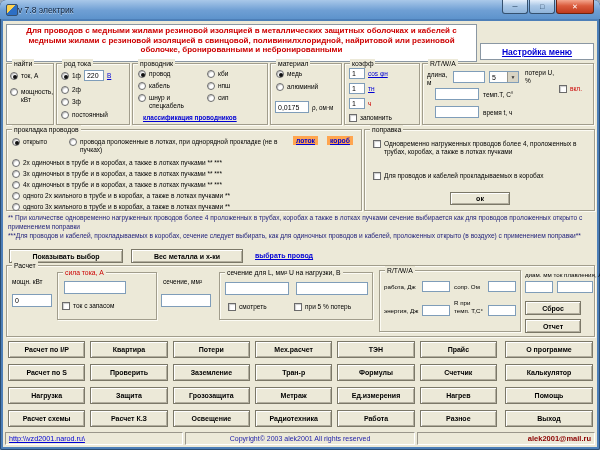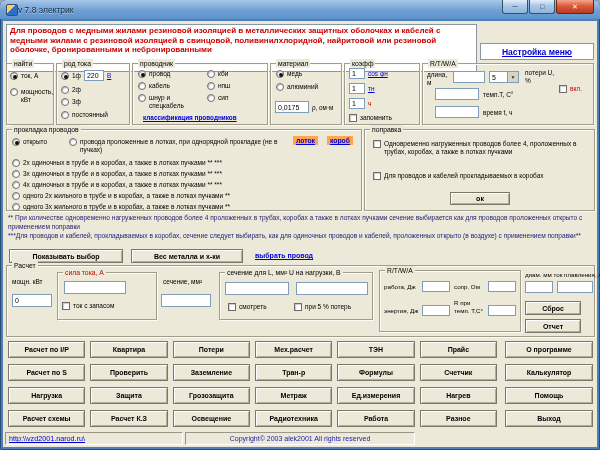--- a/index.html
+++ b/index.html
@@ -71,21 +71,21 @@
           <span>□</span>
         </div>
       <div class="wbtn close">
           <span>✕</span>
         </div>
     </div>
   </div>
 
   <div class="client">
 
-    <div class="panel-white" style="left:3px;top:3px;width:471px;height:48px;padding:1px 3px;">
+    <div class="panel-white" style="left:3px;top:3px;width:471px;height:38px;padding:1px 3px;text-align:center;">
       <div class="hdr-text">Для проводов с медными жилами резиновой изоляцией в металлических защитных оболочках и кабелей с медными жилами с резиновой изоляцией в свинцовой, поливинилхлоридной, найритовой или резиновой оболочке, бронированными и небронированными</div>
     </div>
     <div class="panel-white" style="left:477px;top:22px;width:114px;height:17px;display:flex;align-items:center;justify-content:center;">
       <span class="biglink">Настройка меню</span>
     </div>
 
     <div class="group" style="left:3px;top:42px;width:48px;height:62px;">
       <span class="cap">найти</span>
       <div class="radio-row a" style="left:3px;top:8px;right:2px;">
         <span class="radio on"></span>
@@ -342,15 +342,18 @@
         <div class="btn gbtn">Помощь</div>
         <div class="btn gbtn">Выход</div>
       </div>
 
     <div class="status" style="left:2px;width:178px;">
       <span class="url">http:\\vzd2001.narod.ru\</span>
     </div>
     <div class="status" style="left:182px;width:230px;justify-content:center;">
       <span class="copy">Copyright© 2003 alek2001 All rights reserved</span>
     </div>
+    <div class="status" style="left:414px;width:178px;justify-content:flex-end;">
+      <span class="email">alek2001@mail.ru</span>
+    </div>
 
   </div>
 </div>
 
 </body></html>

